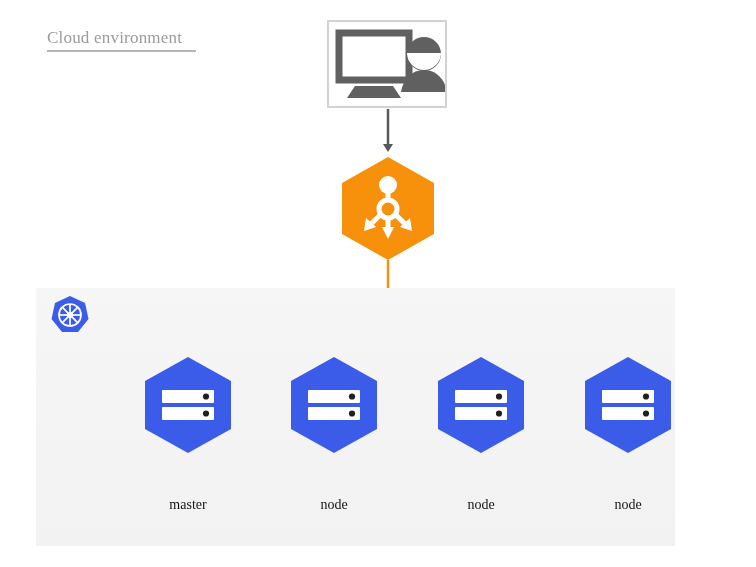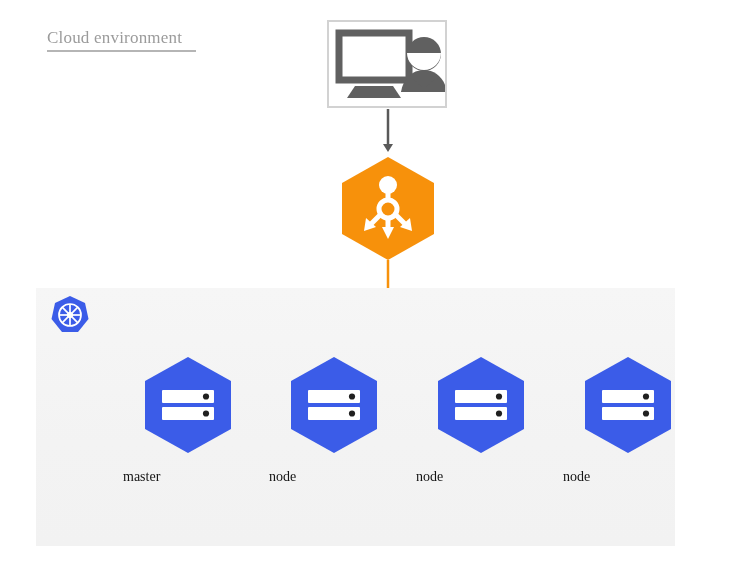--- a/index.html
+++ b/index.html
@@ -97,23 +97,23 @@
 
   
   .node {
     position: absolute;
     top: 357px;
     width: 86px;
     height: 96px;
   }
   .node-label {
     position: absolute;
-    top: 469px;
+    top: 497px;
     width: 130px;
-    text-align: left;
+    text-align: center;
     font-size: 14px;
     color: #141414;
   }
 </style>
 </head>
 <body>
 
 <div id="canvas">
 
   <div class="env-title">Cloud environment</div>

